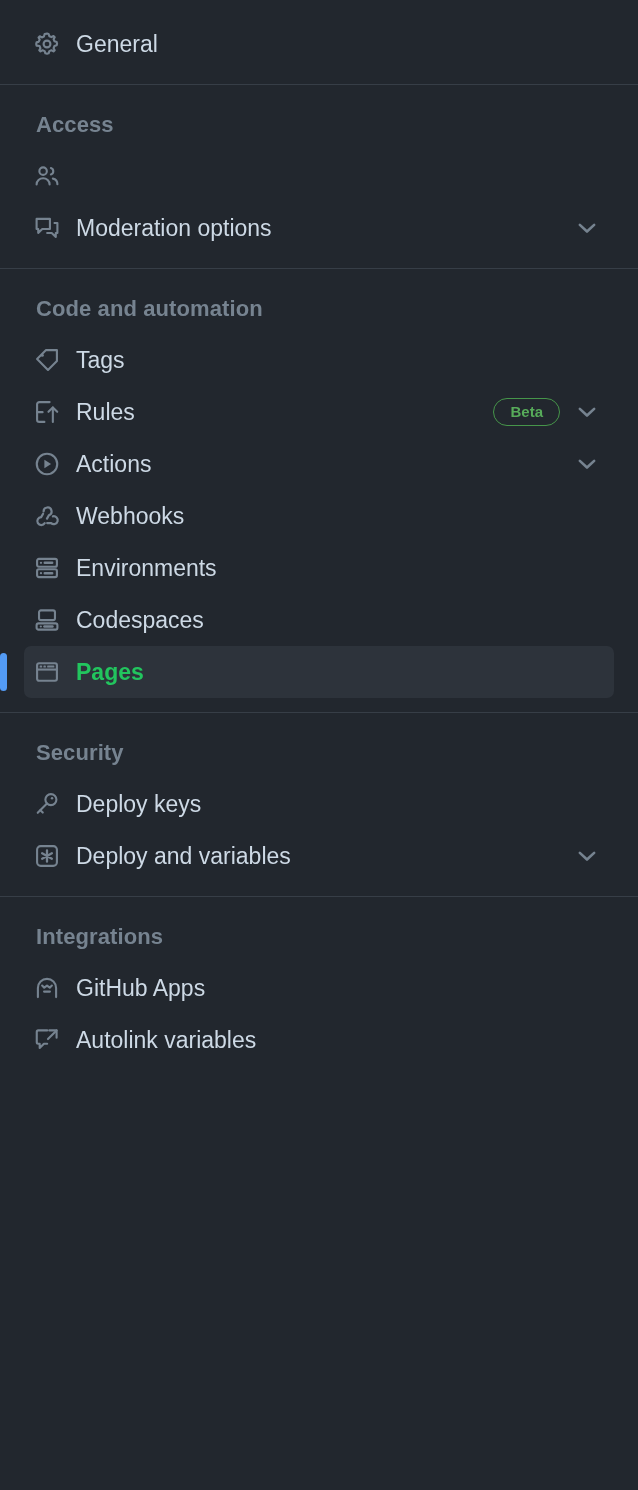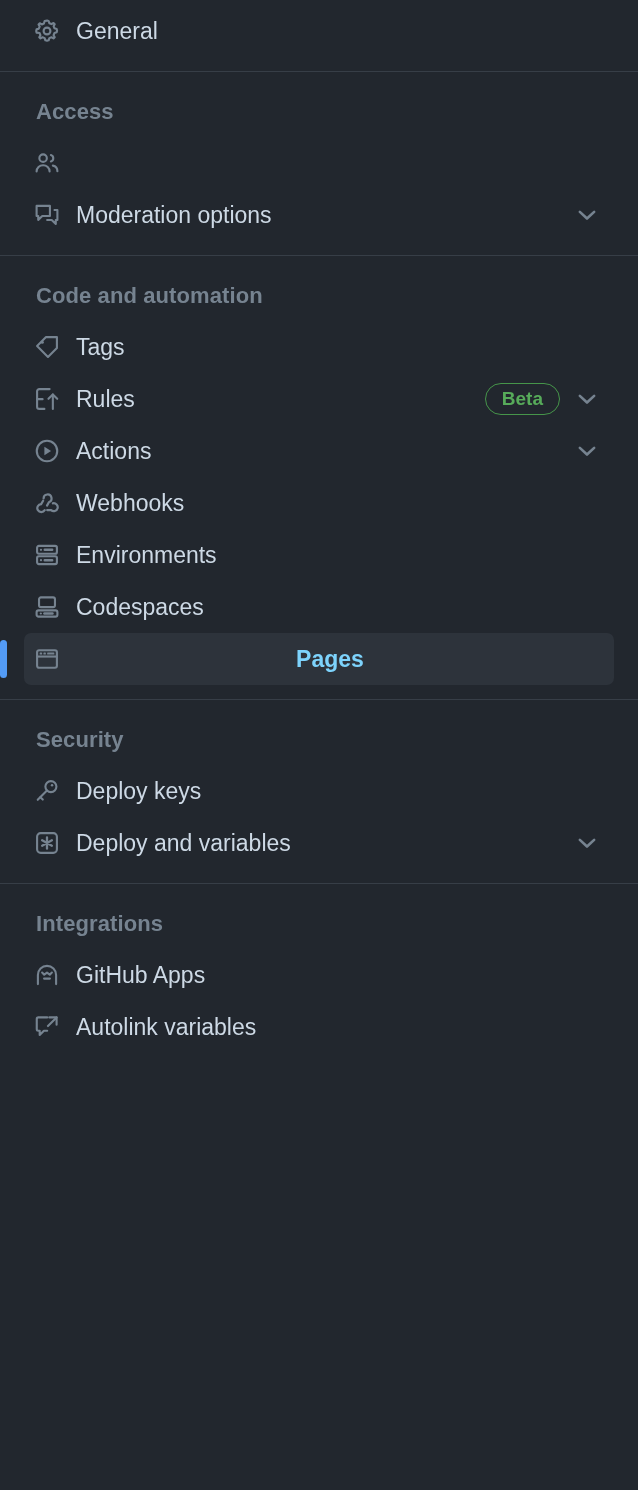--- a/index.html
+++ b/index.html
@@ -24,21 +24,21 @@
   .nav-group { position: relative; }
   .nav-group + .nav-group::before {
     content: "";
     position: absolute;
     top: 0; left: 0;
     width: 100%;
     height: 1px;
     background: #373e47;
   }
   .nav-group { padding: 14px 0 14px 0; }
-  .nav-group.first { padding-top: 5px; }
+  .nav-group.first { padding-top: 18px; }
 
   
   .group-heading {
     font-size: 22px;
     font-weight: bold;
     color: #768390;
     padding: 14px 24px 12px 36px;
     letter-spacing: 0.1px;
   }
 
@@ -76,36 +76,35 @@
     align-items: center;
     gap: 14px;
   }
 
   
   .nav-item.selected {
     background: #2d333b;
   }
   .nav-item.selected .label {
     font-weight: bold;
-    color: #7dd3fc;
-    text-align: center;
+    color: #22c55e;
   }
   .sel-indicator {
     position: absolute;
     left: -24px;
     top: 7px;
     width: 7px;
     height: 38px;
     border-radius: 7px;
     background: #539bf5;
   }
 
   
   .badge-beta {
-    font-size: 19px;
+    font-size: 15px;
     font-weight: bold;
     color: #57ab5a;
     border: 1.5px solid #46954a;
     border-radius: 2em;
     padding: 5px 16px 6px 16px;
     line-height: 1;
     background: transparent;
     white-space: nowrap;
   }
 

